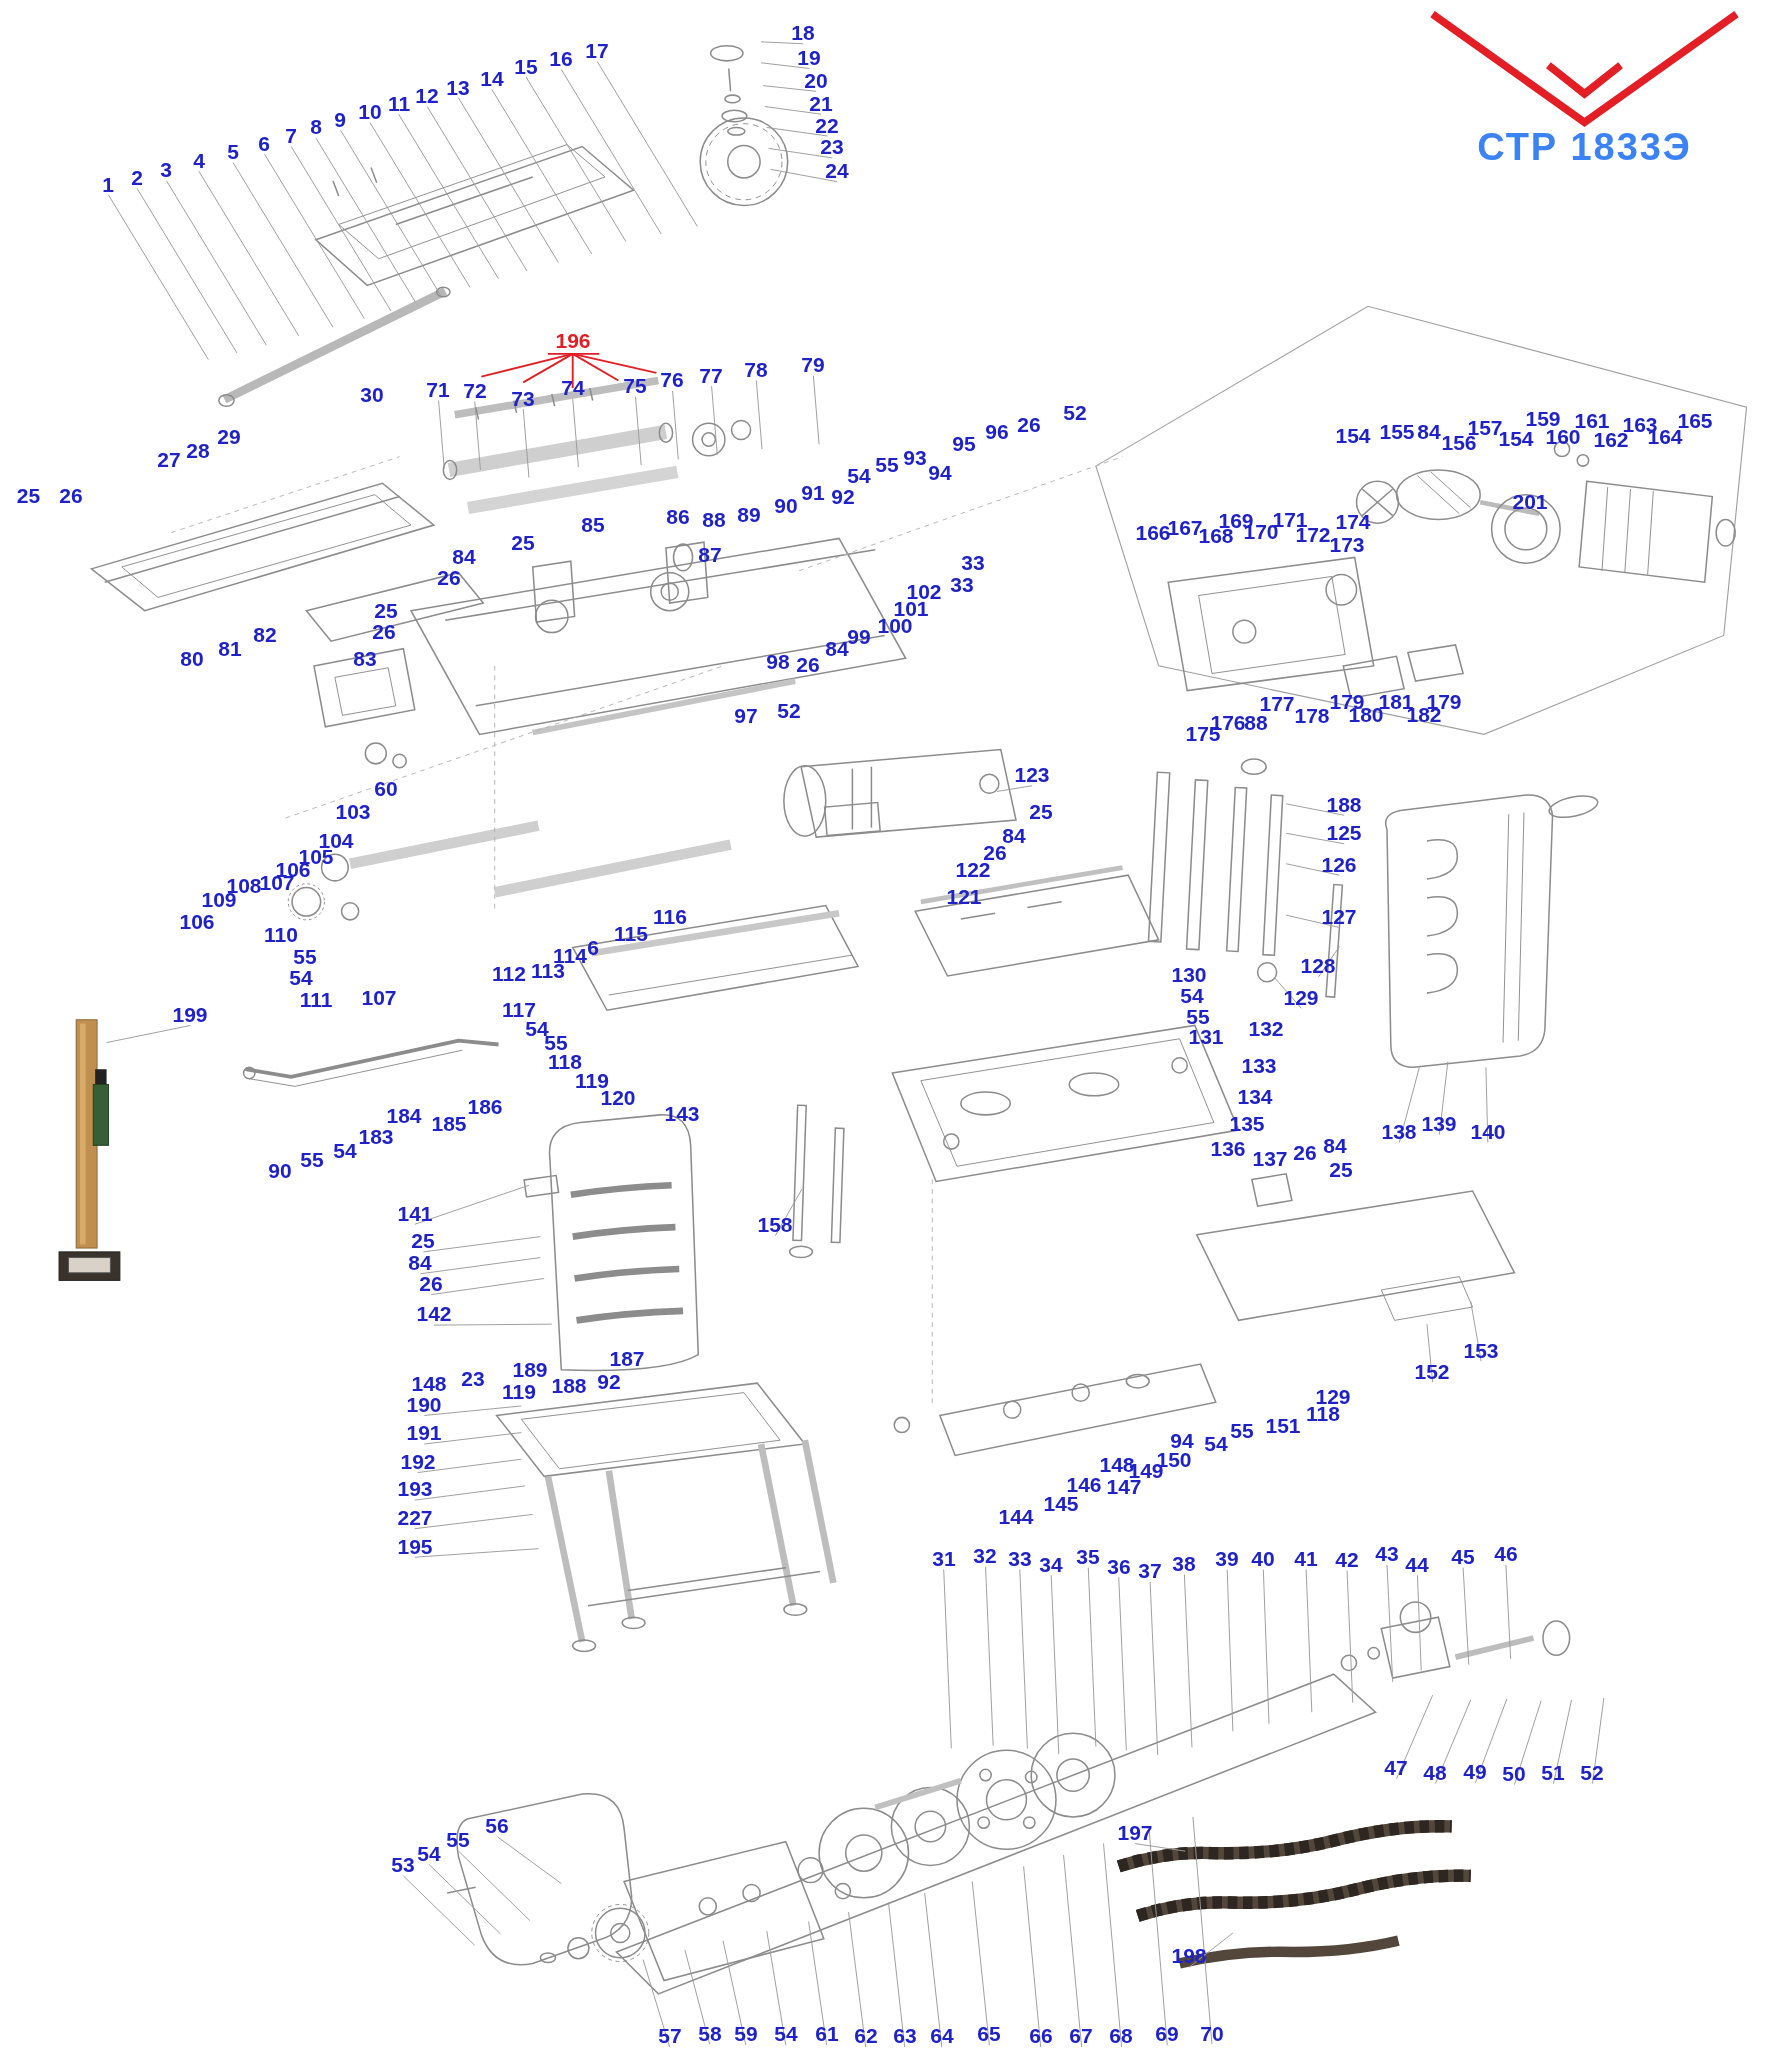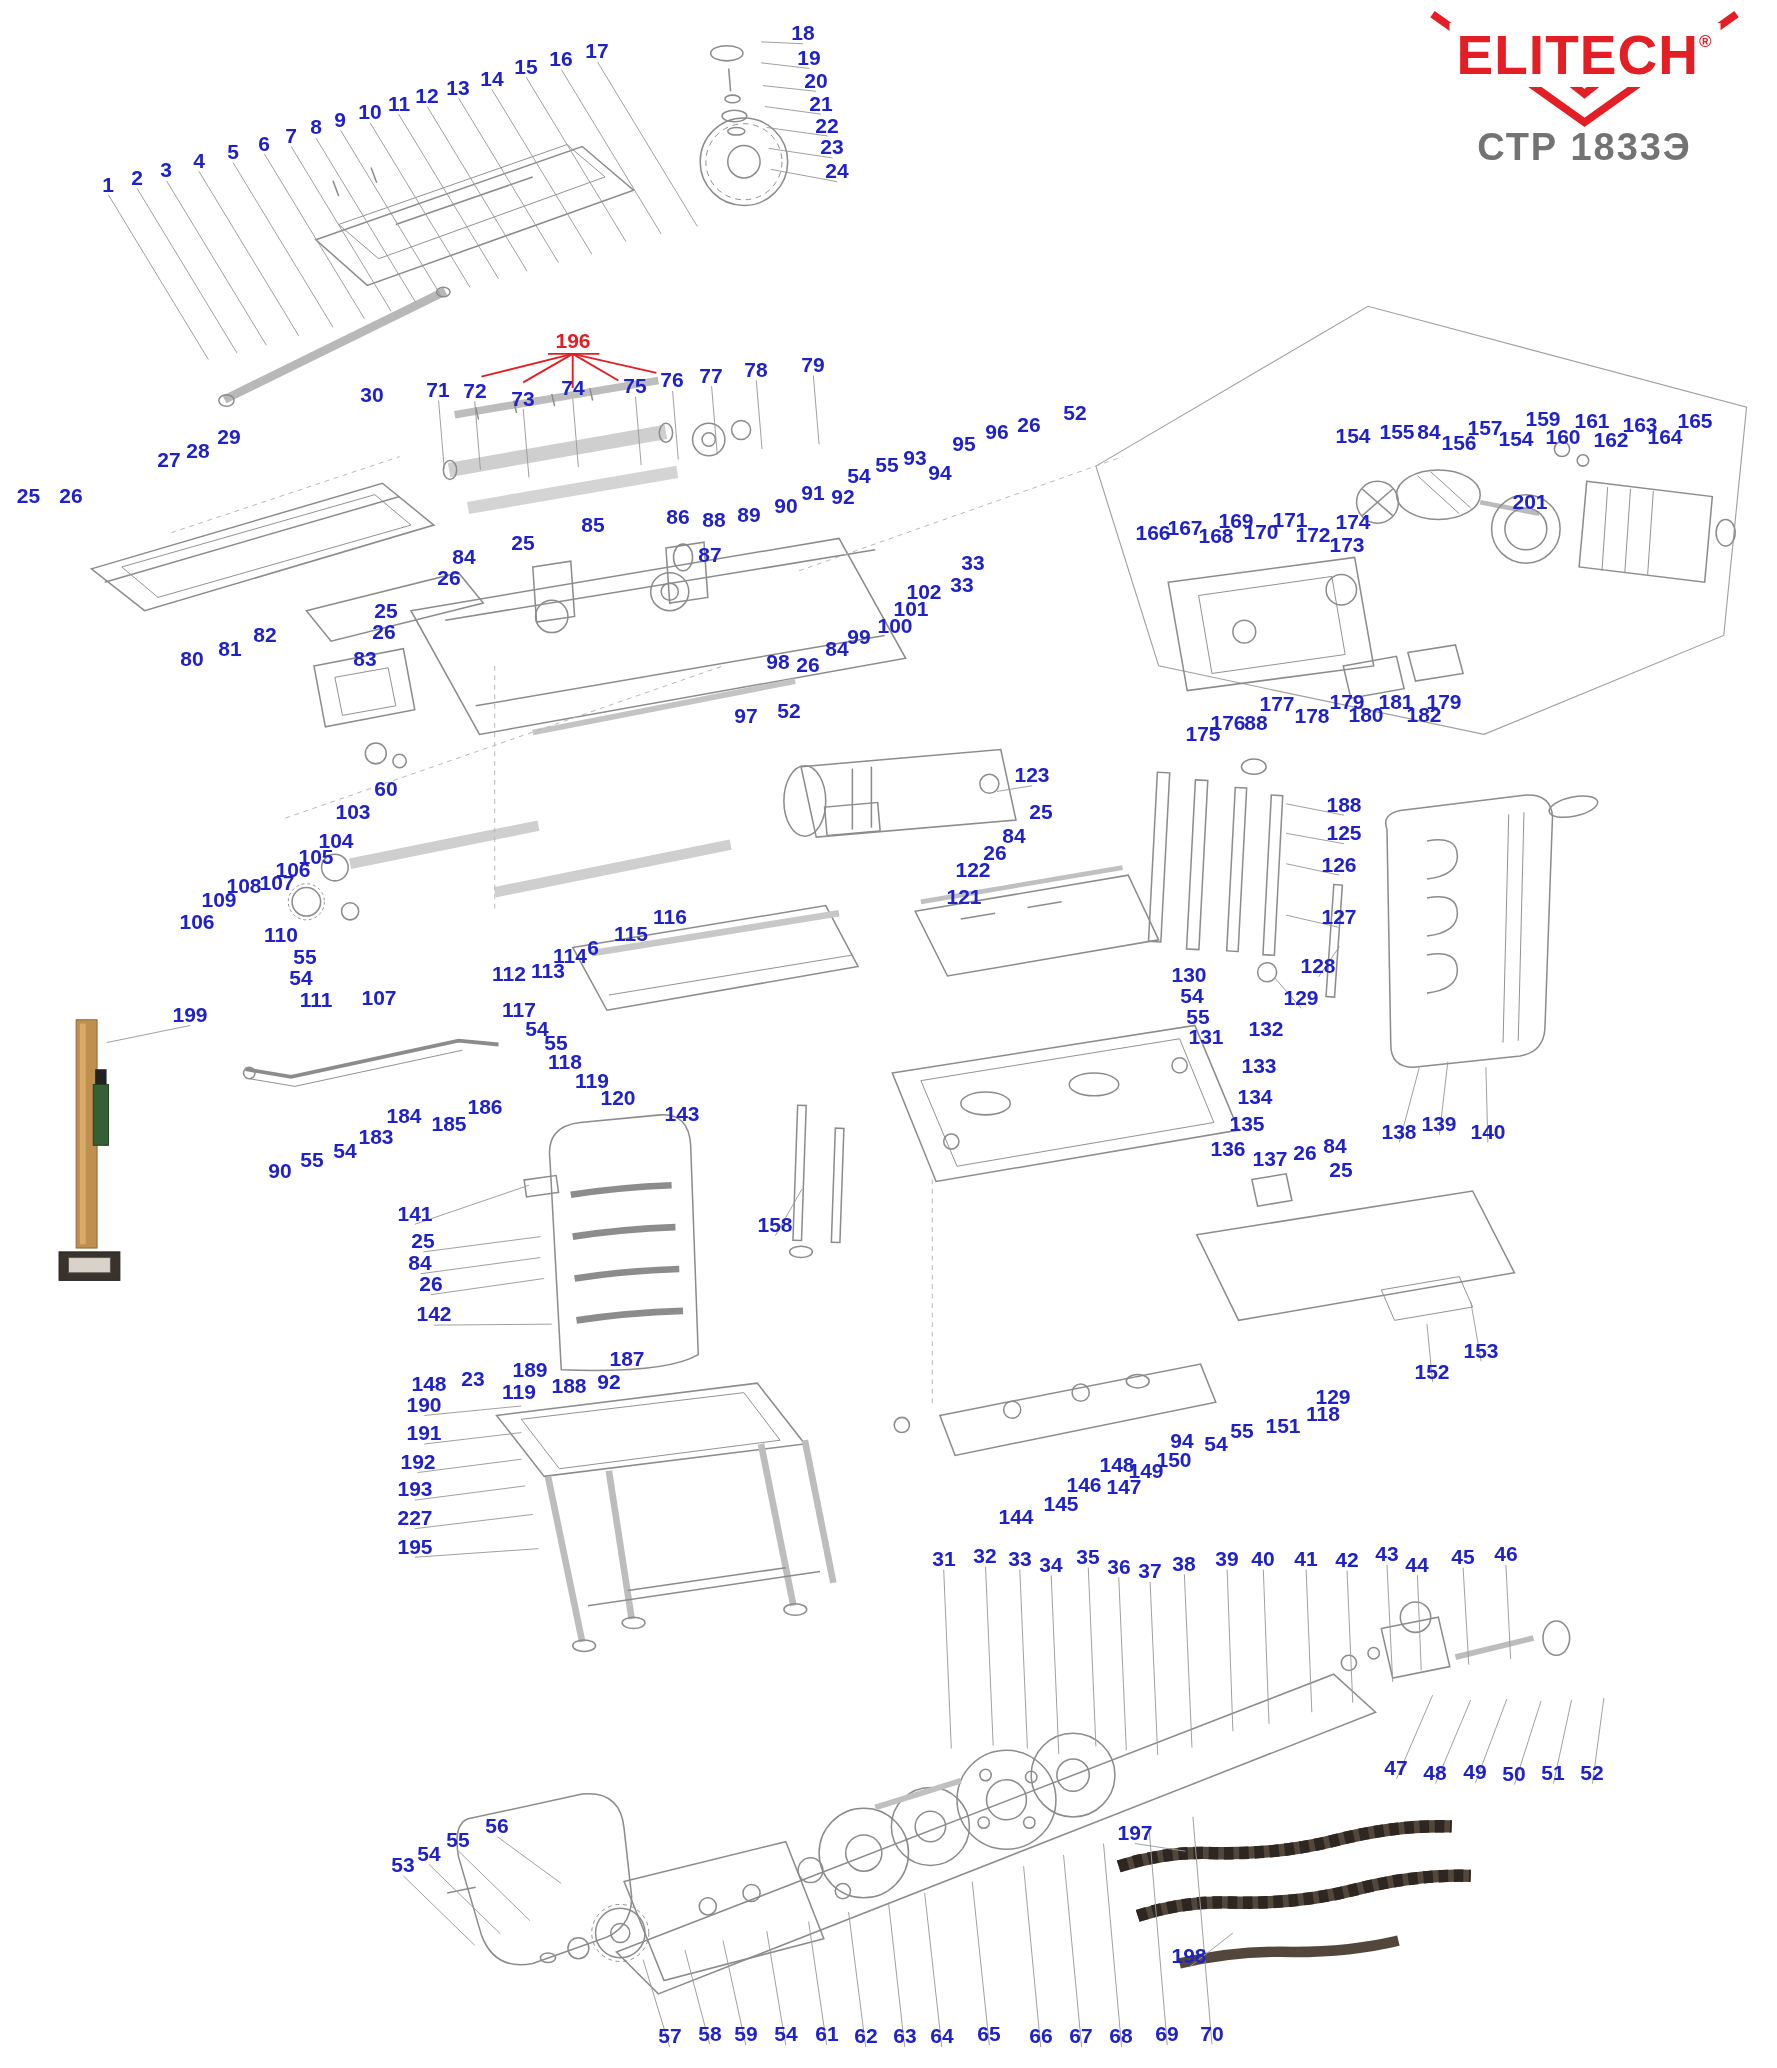--- a/index.html
+++ b/index.html
@@ -13,21 +13,21 @@
          font:bold 21px "Liberation Sans",sans-serif;color:var(--label-blue,#1e22c8);
          white-space:nowrap;line-height:1;}
   .label.red{color:var(--accent-red,#e31e24);}
   .logo{position:absolute;top:9.5px;right:32px;width:323px;height:167px;z-index:4;}
   .logo .vmark{position:absolute;left:0;top:0;}
   .logo .brand{position:absolute;top:13.3px;left:50%;transform:translateX(-50%);
                background:#fff;padding:0 7.6px;font:bold 55px "Liberation Sans",sans-serif;
                color:var(--accent-red,#e31e24);white-space:nowrap;letter-spacing:1px;}
   .logo .brand sup{font-size:17px;vertical-align:27px;}
   .logo .model{position:absolute;top:116px;width:100%;text-align:center;
-               font:bold 38px "Liberation Sans",sans-serif;color:#737373;letter-spacing:1.9px;}
+               font:bold 38px "Liberation Sans",sans-serif;color:#3b82f6;letter-spacing:1.9px;}
 </style>
 </head>
 <body>
 
 <div class="stage">
 
   <svg id="machine" class="fullsize" viewBox="0 0 1869 2175" xmlns="http://www.w3.org/2000/svg">
     <g stroke="#8c8c8c" fill="none" stroke-width="1.6">
 
       <g>
@@ -649,18 +649,17 @@
       <div class="label" style="left: 1121px; top: 2035px;">68</div>
       <div class="label" style="left: 1167px; top: 2033px;">69</div>
       <div class="label" style="left: 1212px; top: 2033px;">70</div>
     </div>
 
   <div class="logo">
     <svg class="vmark" width="323" height="124" viewBox="0 0 340 130">
       <path d="M10,4 L170,118 L330,4" fill="none" stroke="#e31e24" stroke-width="8"></path>
       <path d="M132,58 L170,88 L208,58" fill="none" stroke="#e31e24" stroke-width="8"></path>
     </svg>
-    <div class="brand"><span>ELITECH</span><sup>®</sup></div>
     <div class="model">СТР 1833Э</div>
   </div>
 
 </div>
 
 
 </body></html>

